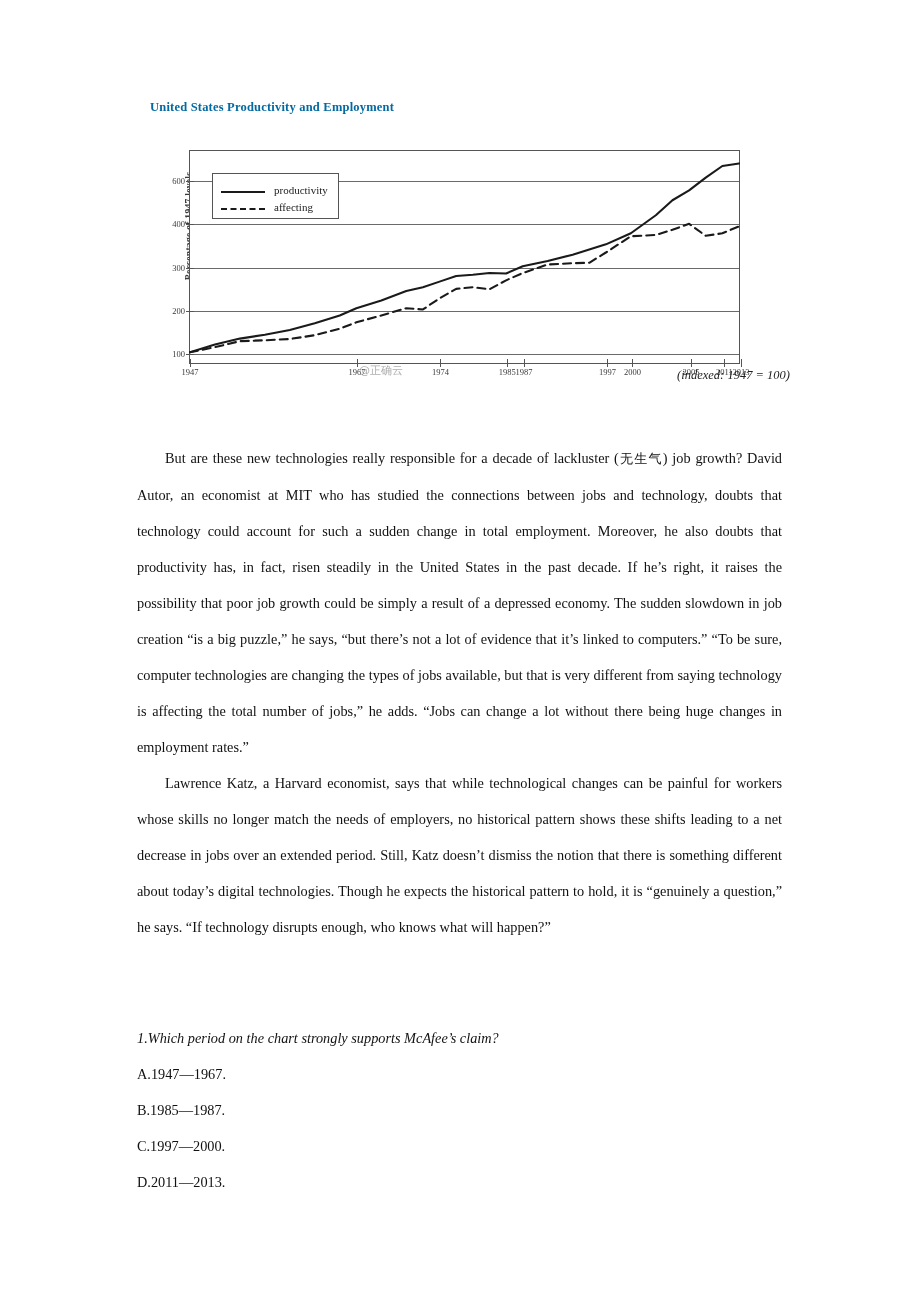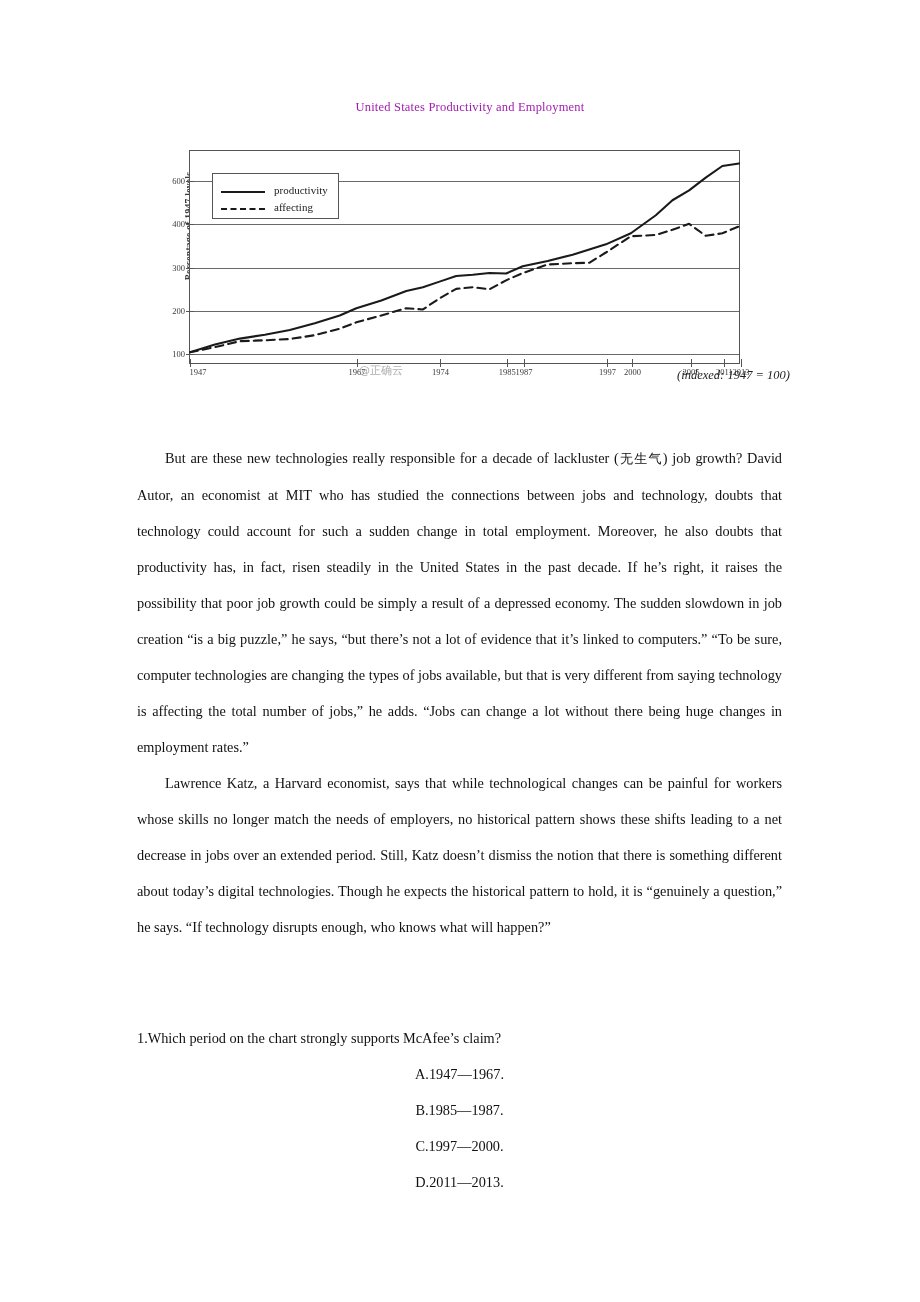--- a/index.html
+++ b/index.html
@@ -19,24 +19,23 @@
   
   #figure {
     position: absolute;
     left: 130px;
     top: 100px;
     width: 660px;
     height: 300px;
   }
 
   #chart-title {
-    text-align: center;
     font-size: 12.5px;
-    font-weight: normal;
-    color: #a21caf;
+    font-weight: bold;
+    color: #0369a1;
     letter-spacing: 0.2px;
     margin: 0 0 6px 0;
     padding-left: 20px;
   }
 
   #plot-wrap {
     position: relative;
     width: 660px;
     height: 245px;
   }
@@ -203,27 +202,27 @@
     position: absolute;
     left: 137px;
     top: 1020px;
     width: 645px;
   }
   .q-stem {
     font-size: 14.3px;
     line-height: 36px;
     color: #111;
     margin: 0;
+    font-style: italic;
   }
   .q-option {
     font-size: 14.3px;
     line-height: 36px;
     color: #111;
     margin: 0;
-    text-align: center;
   }
 </style>
 </head>
 <body>
 
 <div id="figure">
 
   <div id="chart-title">United States Productivity and Employment</div>
 
   <div id="plot-wrap">
@@ -245,21 +244,21 @@
           <div class="gridline" style="top: 73.4949px;"></div>
           <div class="ytick-mark" style="top: 73.4949px;"></div>
           <div class="ytick-label" style="top: 73.4949px;">400</div>
           <div class="gridline" style="top: 30.2626px;"></div>
           <div class="ytick-mark" style="top: 30.2626px;"></div>
           <div class="ytick-label" style="top: 30.2626px;">600</div>
         </div>
 
       <div id="xtick-layer">
           <div class="xtick-mark" style="left: 0px;"></div>
-          <div class="xtick-label" style="left: 8px;">1947</div>
+          <div class="xtick-label" style="left: 0px;">1947</div>
           <div class="xtick-mark" style="left: 166.97px;"></div>
           <div class="xtick-label" style="left: 166.97px;">1967</div>
           <div class="xtick-mark" style="left: 250.455px;"></div>
           <div class="xtick-label" style="left: 250.455px;">1974</div>
           <div class="xtick-mark" style="left: 317.242px;"></div>
           <div class="xtick-label" style="left: 317.242px;">1985</div>
           <div class="xtick-mark" style="left: 333.939px;"></div>
           <div class="xtick-label" style="left: 333.939px; text-align: right;">1987</div>
           <div class="xtick-mark" style="left: 417.424px;"></div>
           <div class="xtick-label" style="left: 417.424px;">1997</div>

